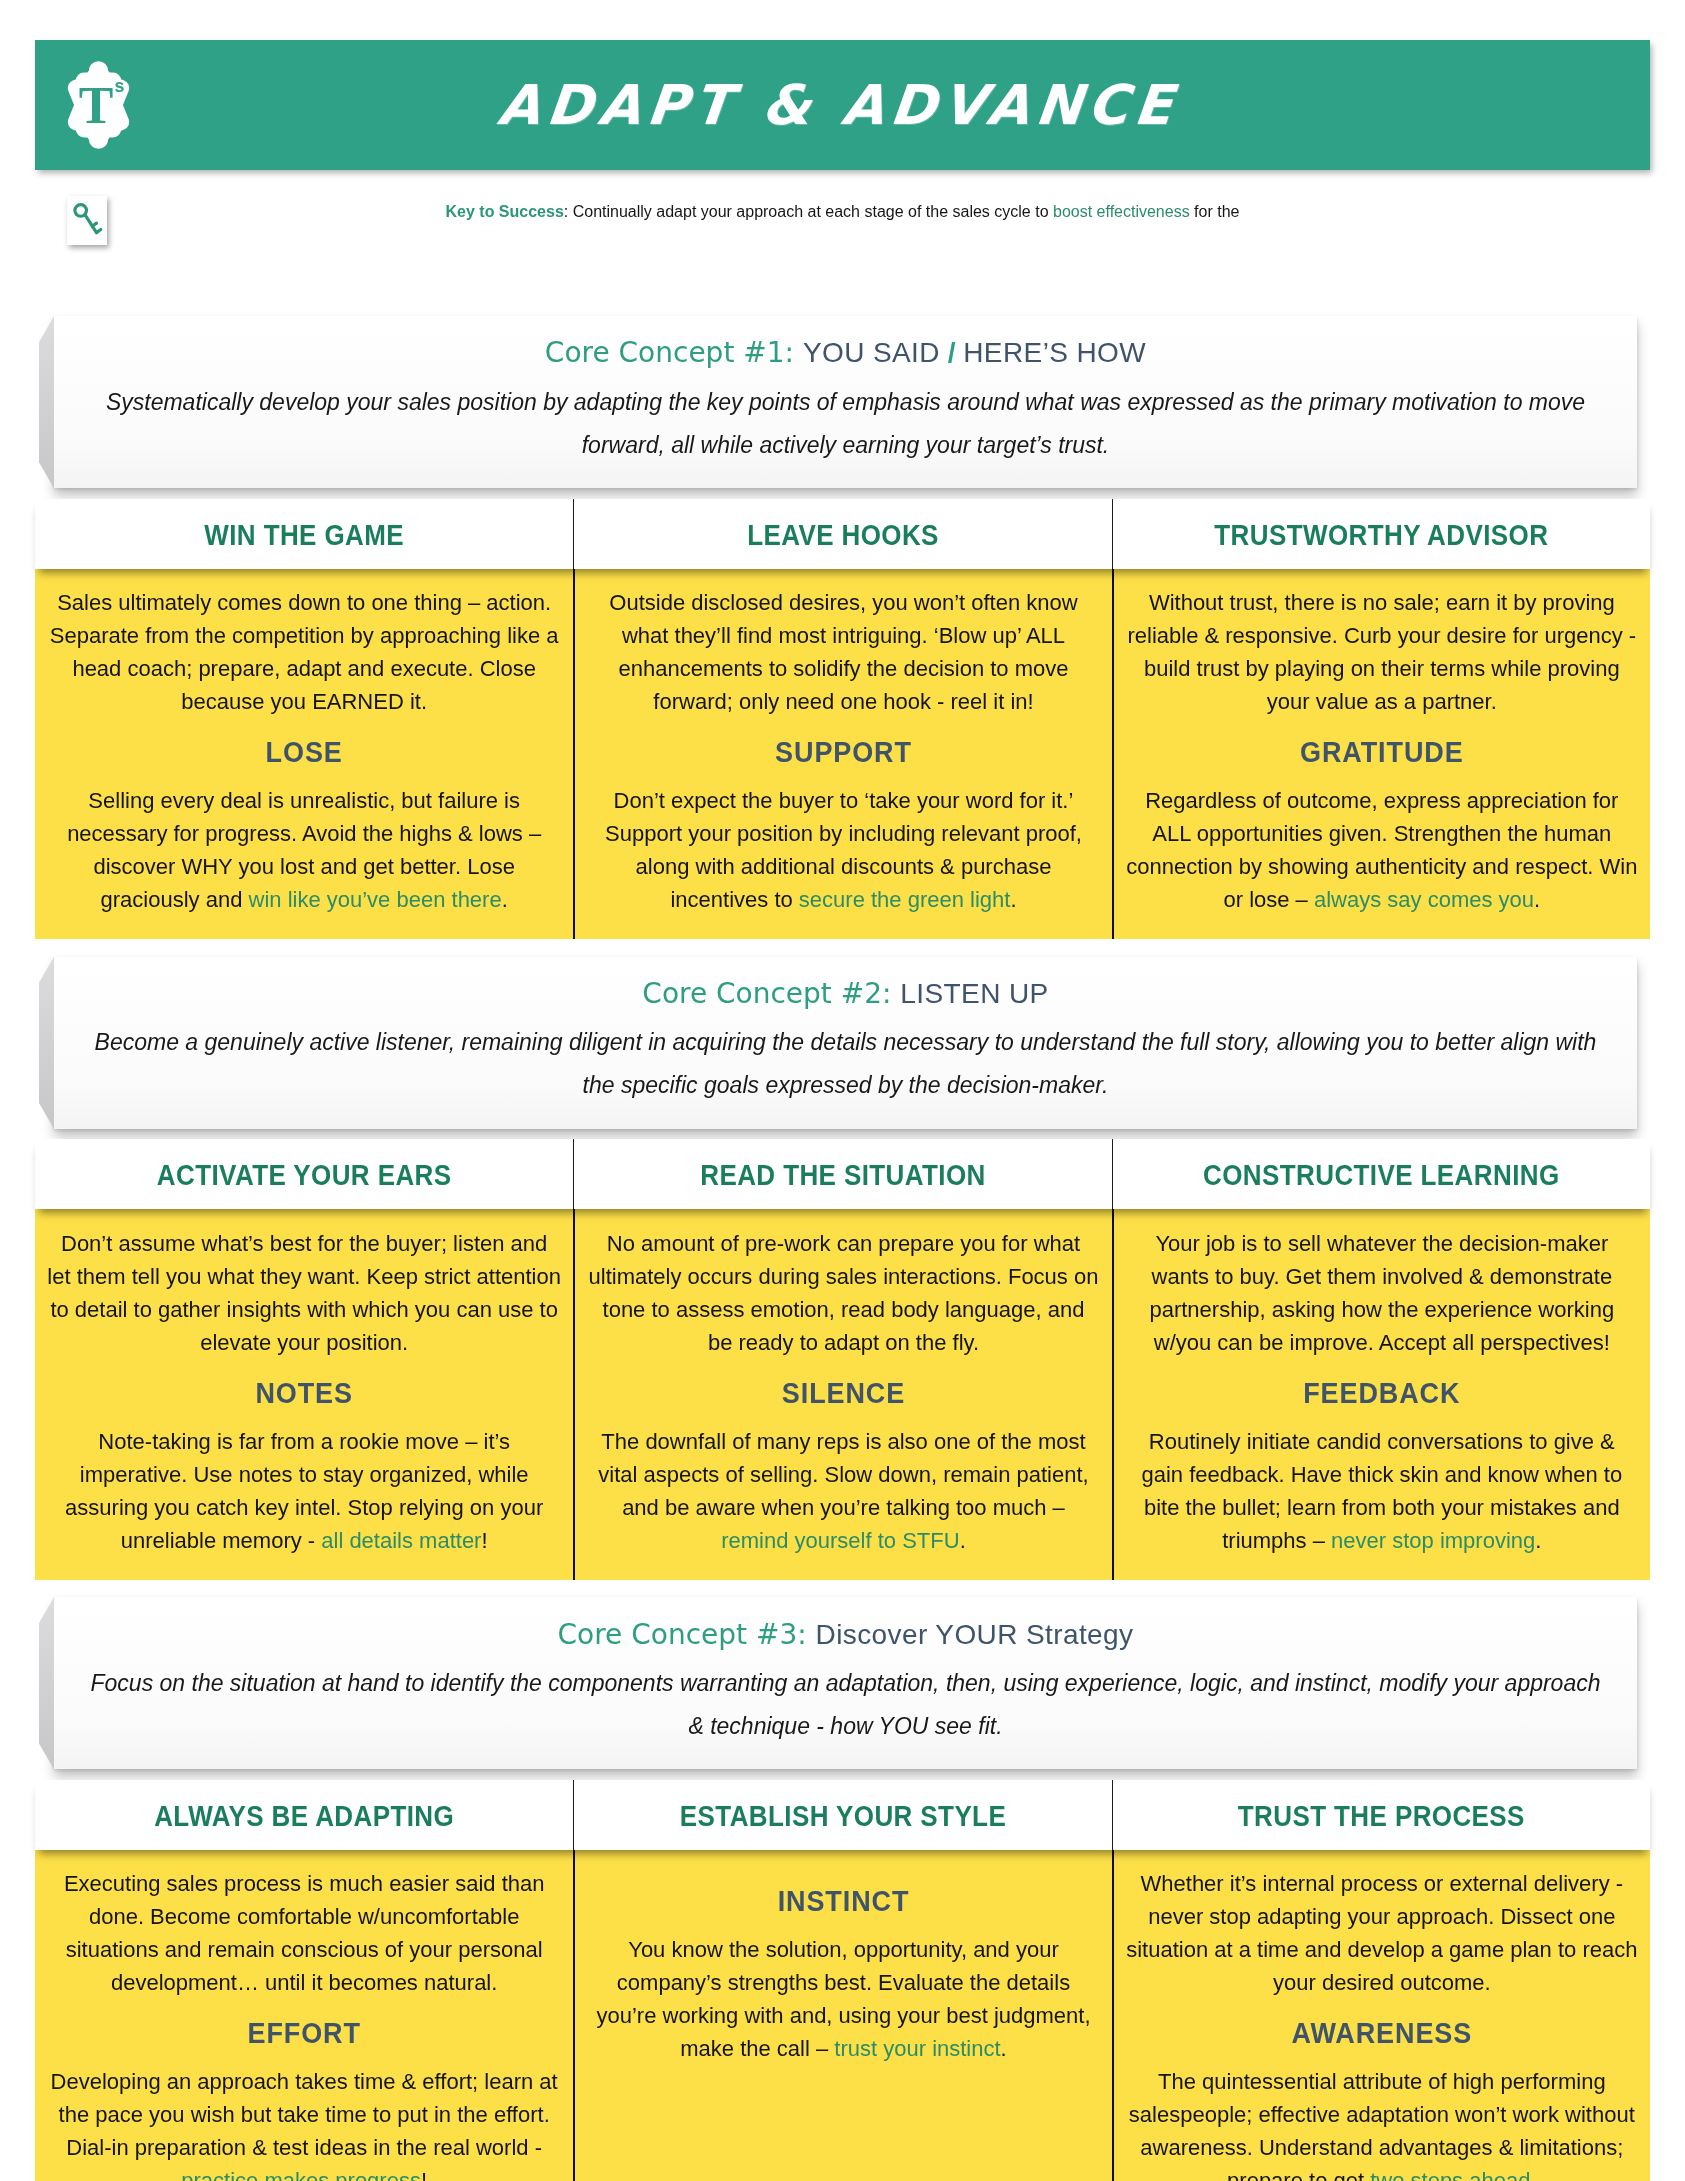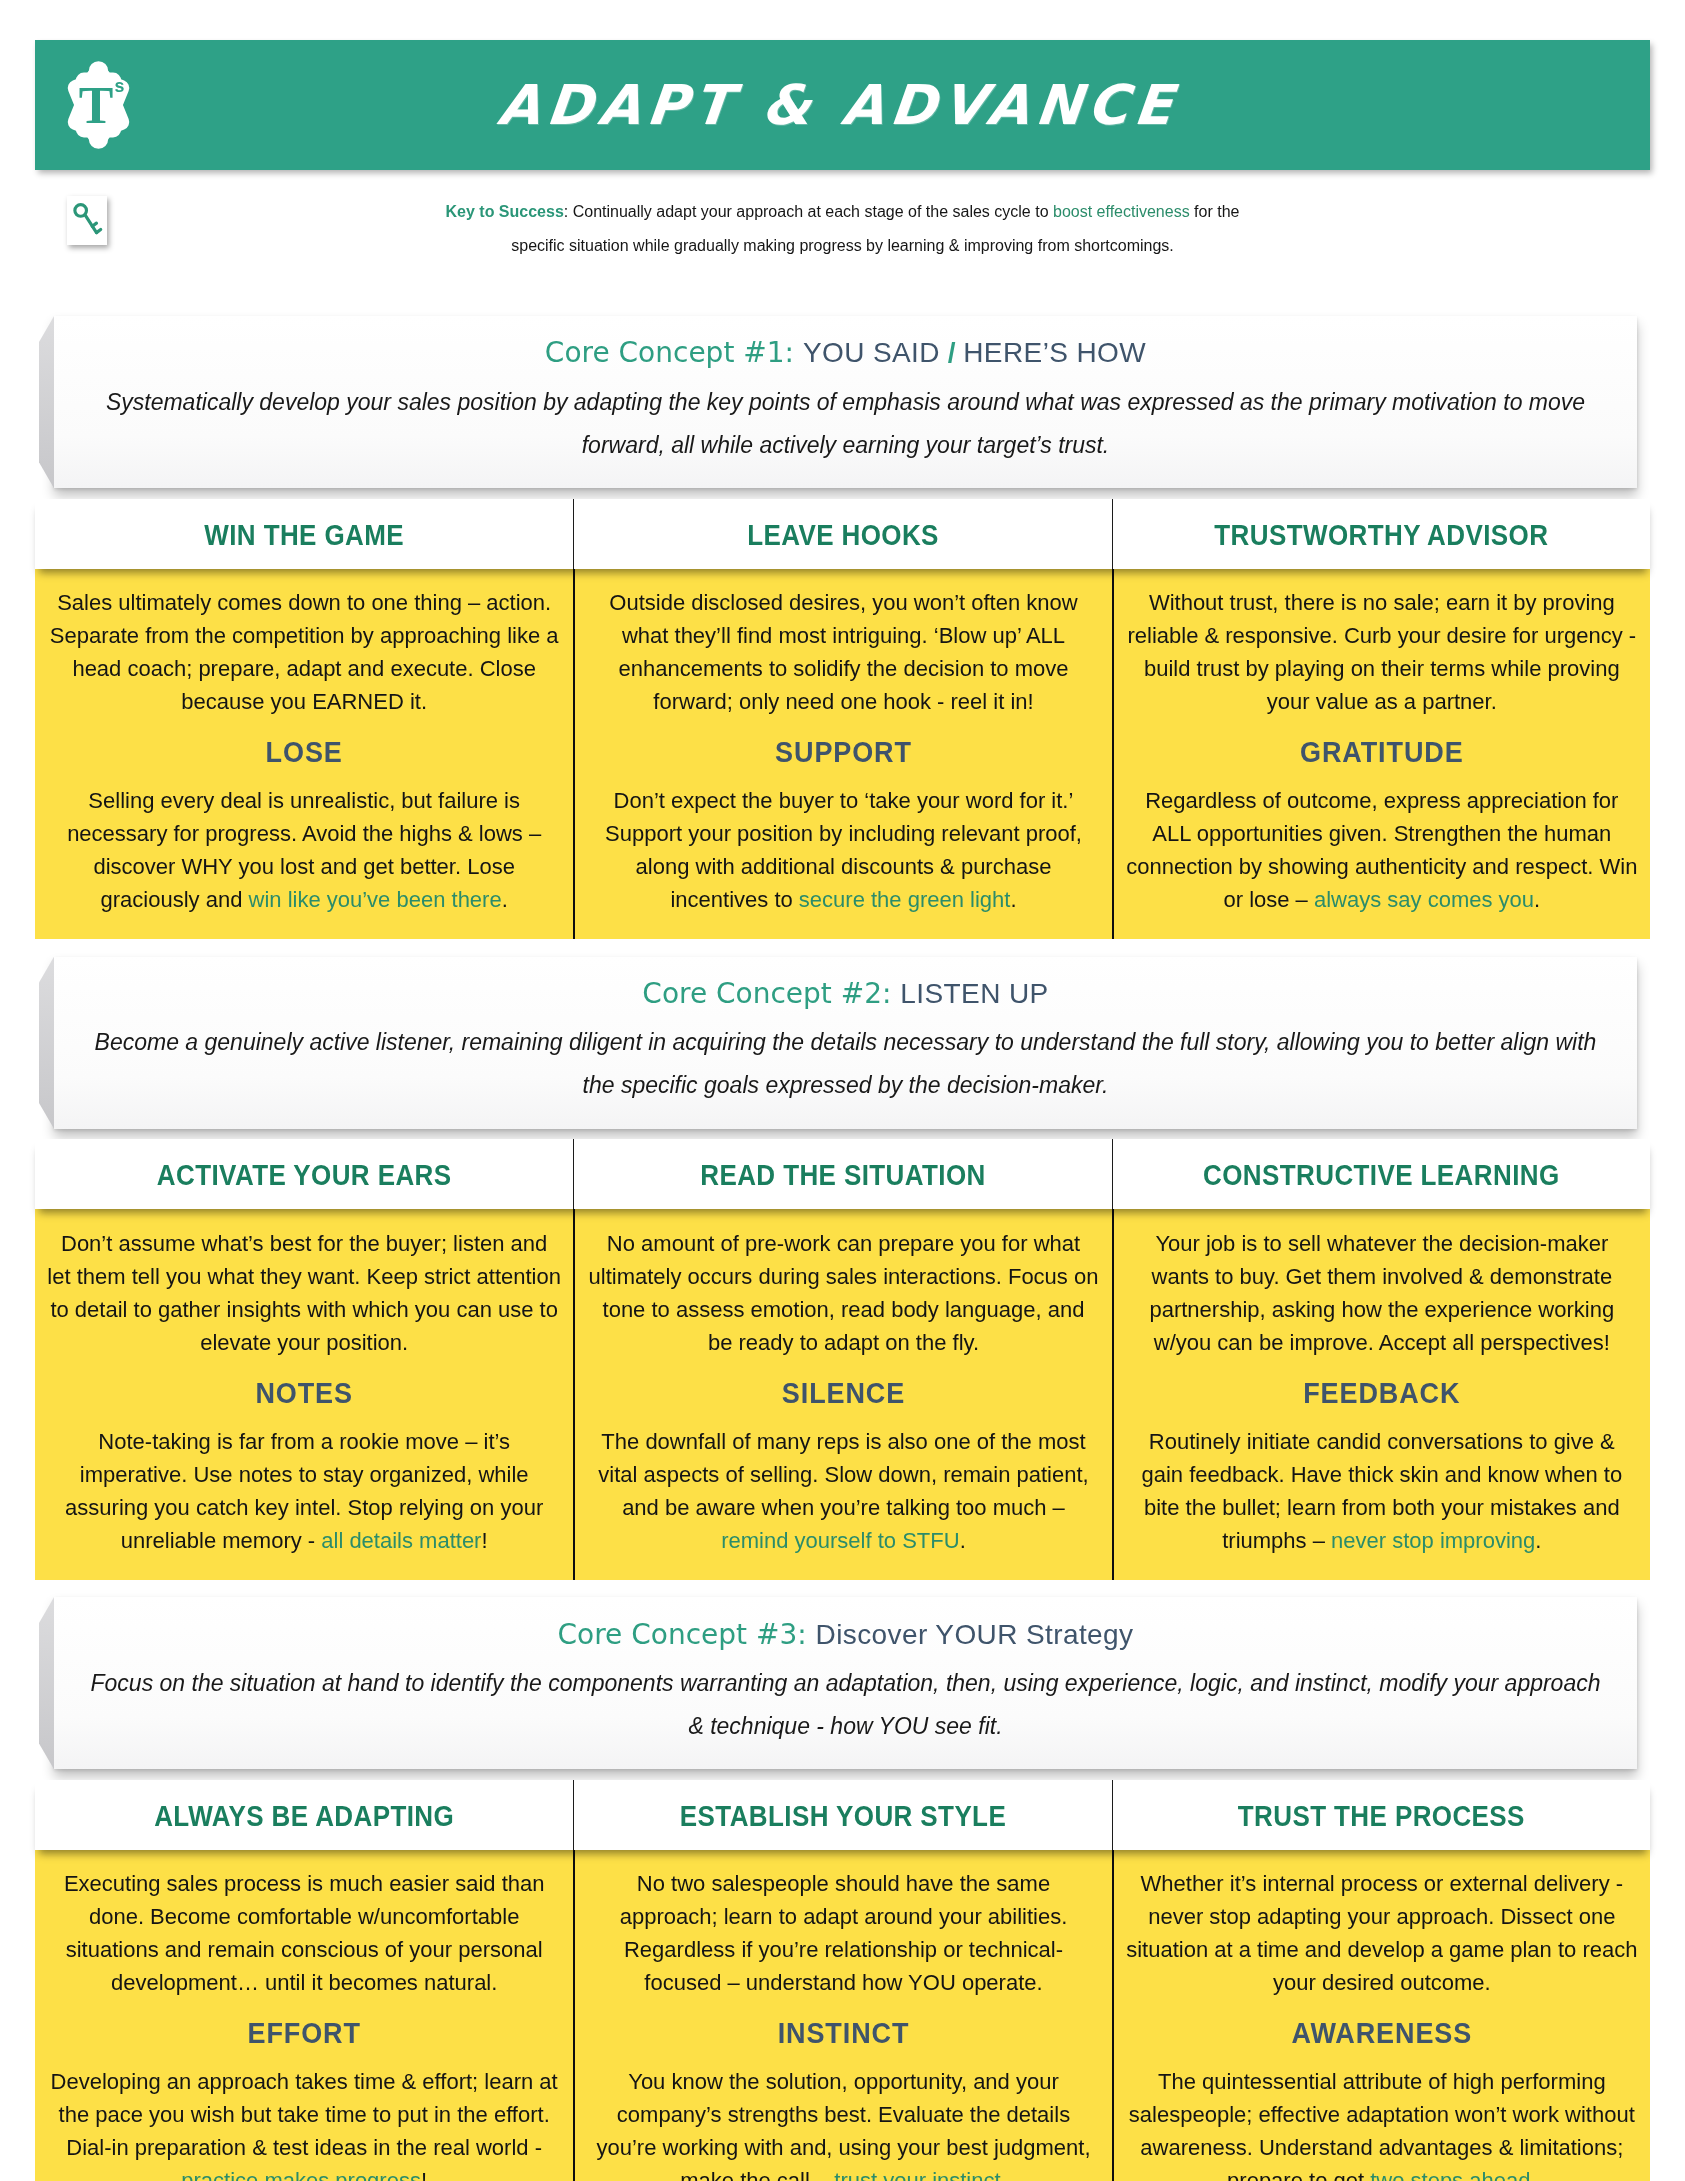--- a/index.html
+++ b/index.html
@@ -100,21 +100,20 @@
         <g stroke="#2B9678" stroke-width="6" fill="none" stroke-linecap="round">
           <circle cx="18" cy="18" r="11"></circle>
           <line x1="26" y1="26" x2="48" y2="60"></line>
           <line x1="48" y1="60" x2="56" y2="54"></line>
           <line x1="40" y1="48" x2="48" y2="42"></line>
         </g>
       </svg>
     </div>
     <div class="key-text">
       <div><span class="key-label">Key to Success</span><span>: Continually adapt your approach at each stage of the sales cycle to </span><span class="green">boost effectiveness</span><span> for the</span></div>
-      <div>specific situation while gradually making progress by learning &amp; improving from shortcomings.</div>
     </div>
   </div>
 
   <div class="card">
     <div class="card-heading"><span class="card-label">Core Concept #1: </span><span class="card-title">YOU SAID</span><span class="card-slash"> / </span><span class="card-title">HERE’S HOW</span></div>
     <div class="card-desc">Systematically develop your sales position by adapting the key points of emphasis around what was expressed as the primary motivation to move forward, all while actively earning your target’s trust.</div>
   </div>
   <div class="colheads">
     <div class="colhead"><span>WIN THE GAME</span></div>
     <div class="colhead"><span>LEAVE HOOKS</span></div>
@@ -174,21 +173,20 @@
     <div class="colhead"><span>ESTABLISH YOUR STYLE</span></div>
     <div class="colhead"><span>TRUST THE PROCESS</span></div>
   </div>
   <div class="colbody">
     <div class="cell">
       <p>Executing sales process is much easier said than done. Become comfortable w/uncomfortable situations and remain conscious of your personal development… until it becomes natural.</p>
       <div class="sub"><span>EFFORT</span></div>
       <p><span>Developing an approach takes time &amp; effort; learn at the pace you wish but take time to put in the effort. Dial-in preparation &amp; test ideas in the real world - </span><span class="green">practice makes progress</span><span>!</span></p>
     </div>
     <div class="cell">
-      <p>No two salespeople should have the same approach; learn to adapt around your abilities. Regardless if you’re relationship or technical-focused – understand how YOU operate.</p>
       <div class="sub"><span>INSTINCT</span></div>
       <p><span>You know the solution, opportunity, and your company’s strengths best. Evaluate the details you’re working with and, using your best judgment, make the call – </span><span class="green">trust your instinct</span><span>.</span></p>
     </div>
     <div class="cell">
       <p>Whether it’s internal process or external delivery - never stop adapting your approach. Dissect one situation at a time and develop a game plan to reach your desired outcome.</p>
       <div class="sub"><span>AWARENESS</span></div>
       <p><span>The quintessential attribute of high performing salespeople; effective adaptation won’t work without awareness. Understand advantages &amp; limitations; prepare to get </span><span class="green">two steps ahead</span><span>.</span></p>
     </div>
   </div>
 

